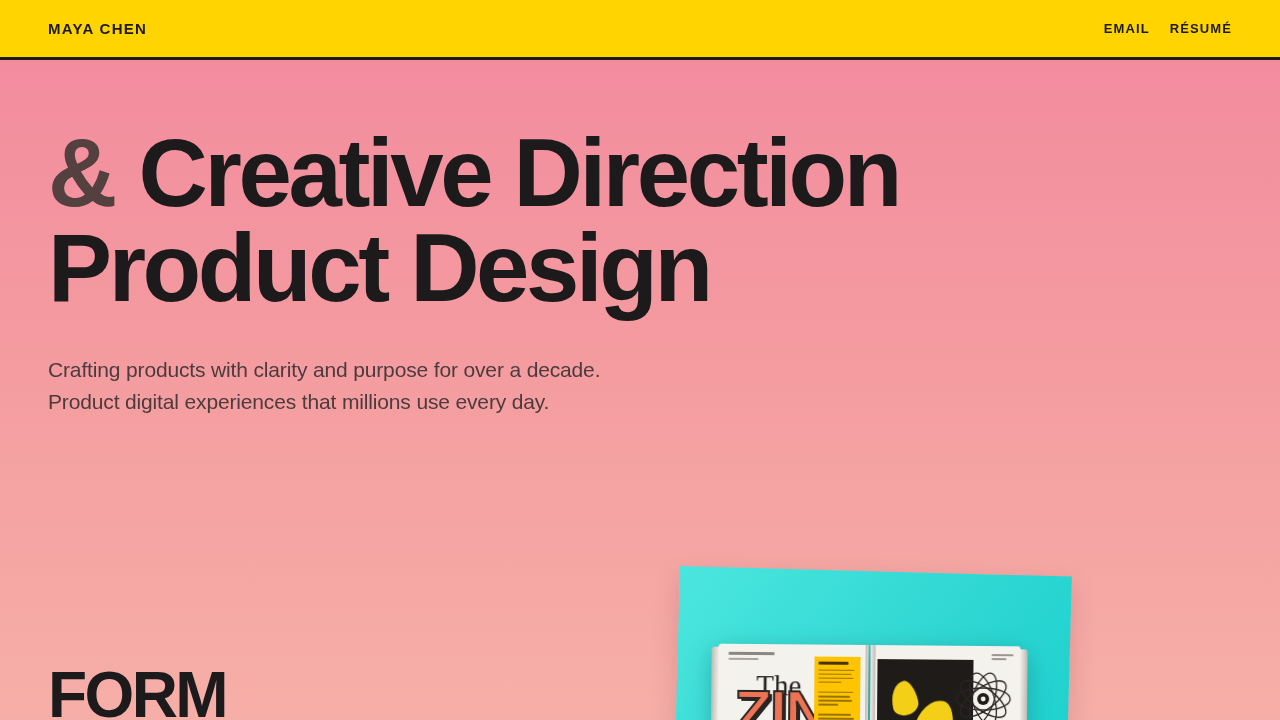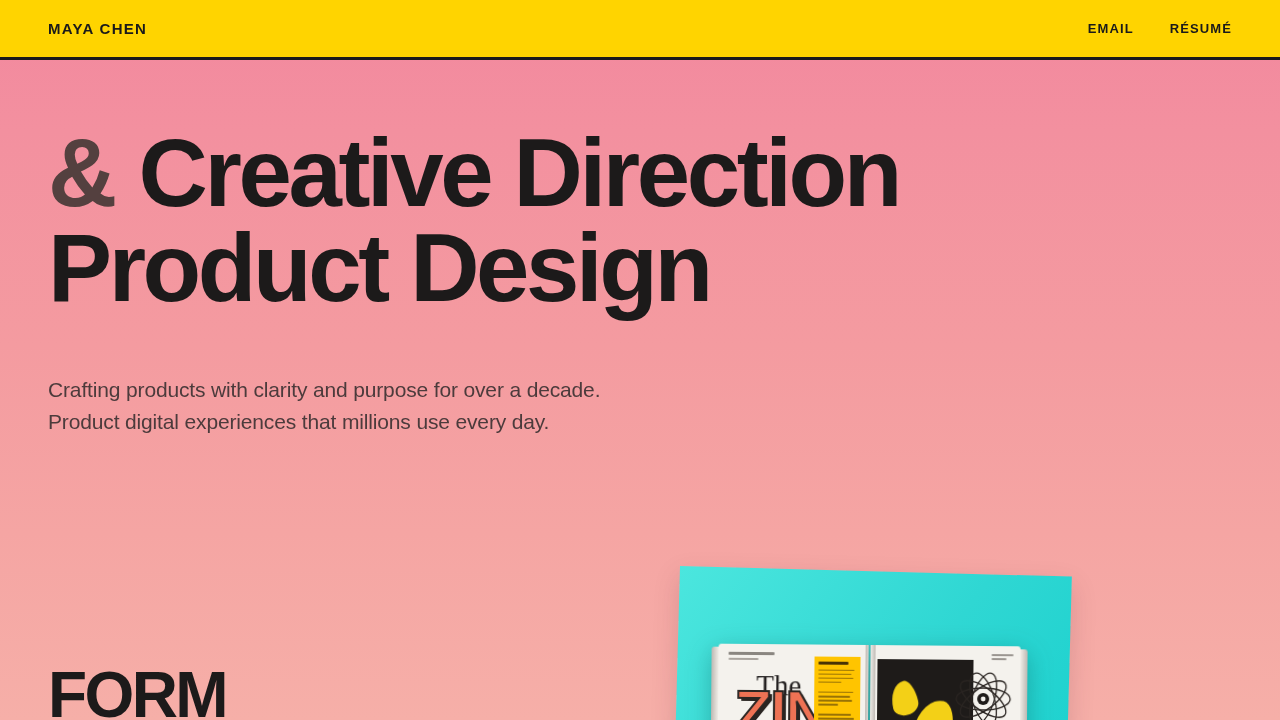--- a/index.html
+++ b/index.html
@@ -45,21 +45,21 @@
     letter-spacing:1.3px;
     color:#1A1A1A;
     text-transform:uppercase;
     cursor:pointer;
     white-space:nowrap;
   }
 
   .nav {
     display:flex;
     align-items:center;
-    gap:36px;
+    gap:20px;
   }
 
   .nav-link {
     font-size:13px;
     font-weight:bold;
     letter-spacing:1.1px;
     color:#1A1A1A;
     text-decoration:none;
     text-transform:uppercase;
     cursor:pointer;
@@ -83,21 +83,21 @@
     color:#1C1A1A;
     white-space:nowrap;
   }
 
   .hero-title .amp {
     color:#54403F;
     letter-spacing:-2px;
   }
 
   .hero-sub {
-    margin-top:59px;
+    margin-top:39px;
     font-size:21px;
     line-height:1.53;
     color:#4C3B3C;
     letter-spacing:-0.15px;
     font-weight:normal;
   }
 
   .hero-sub span { display:block; }
 
   

